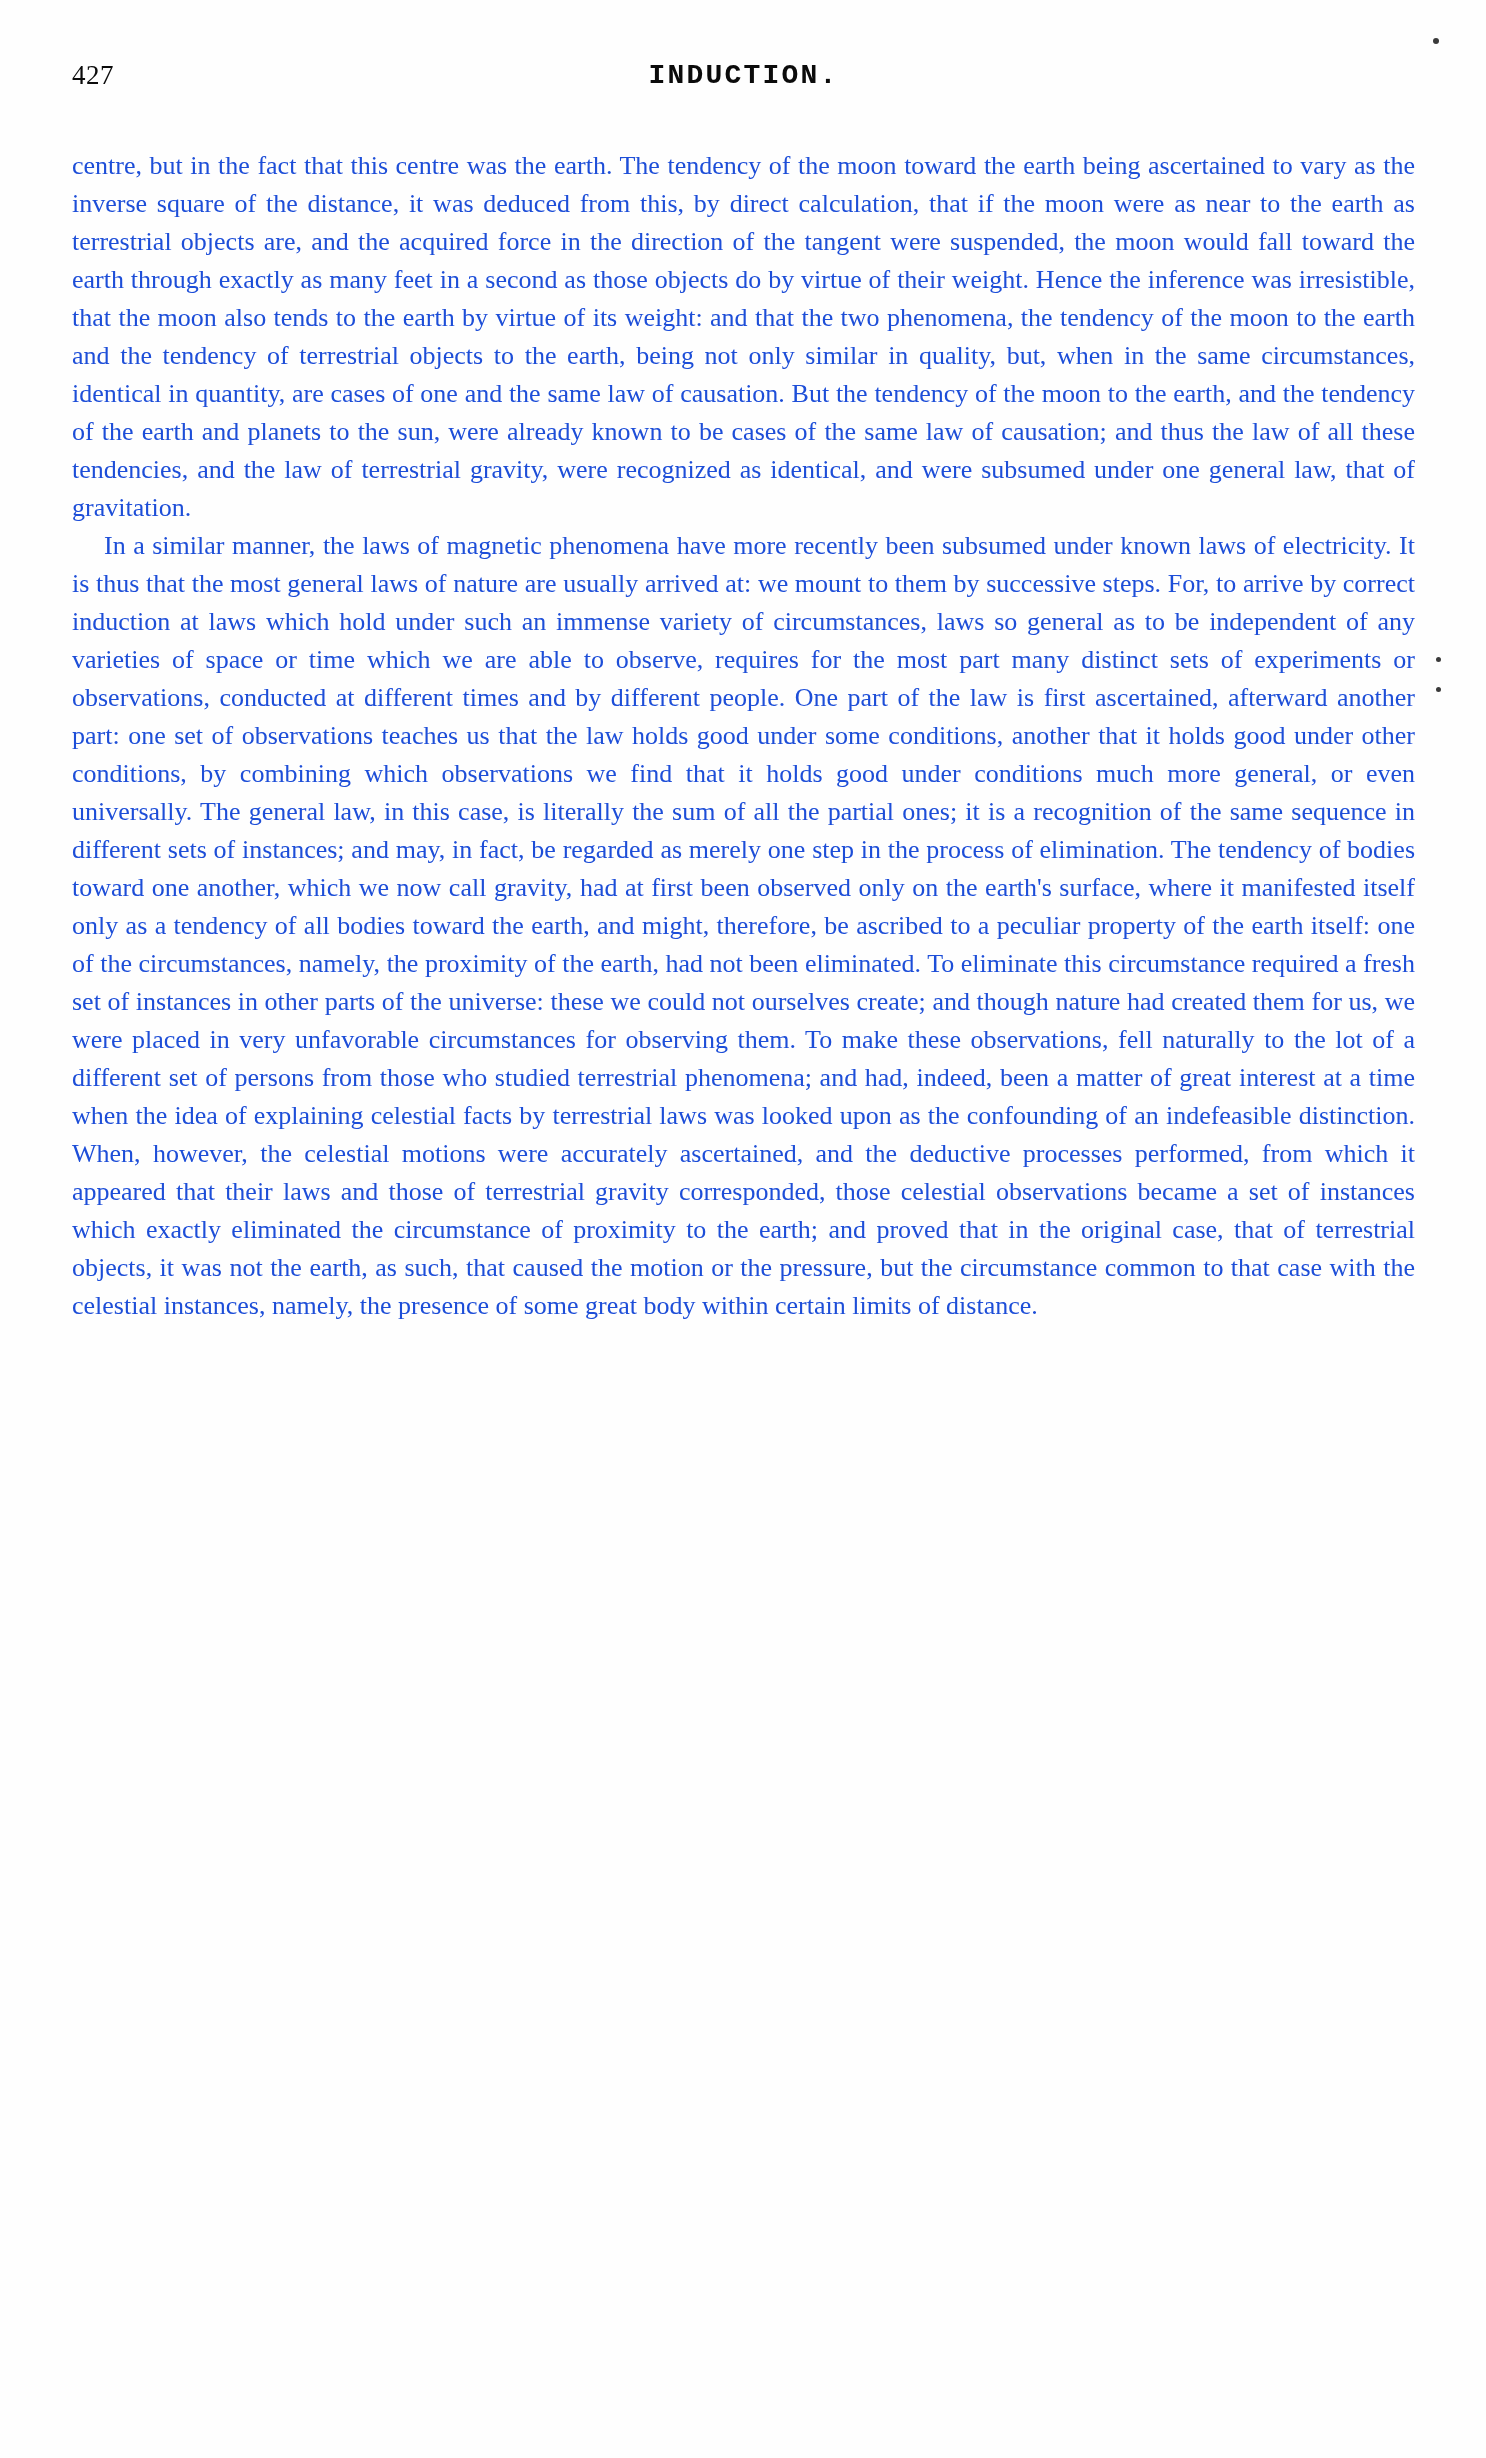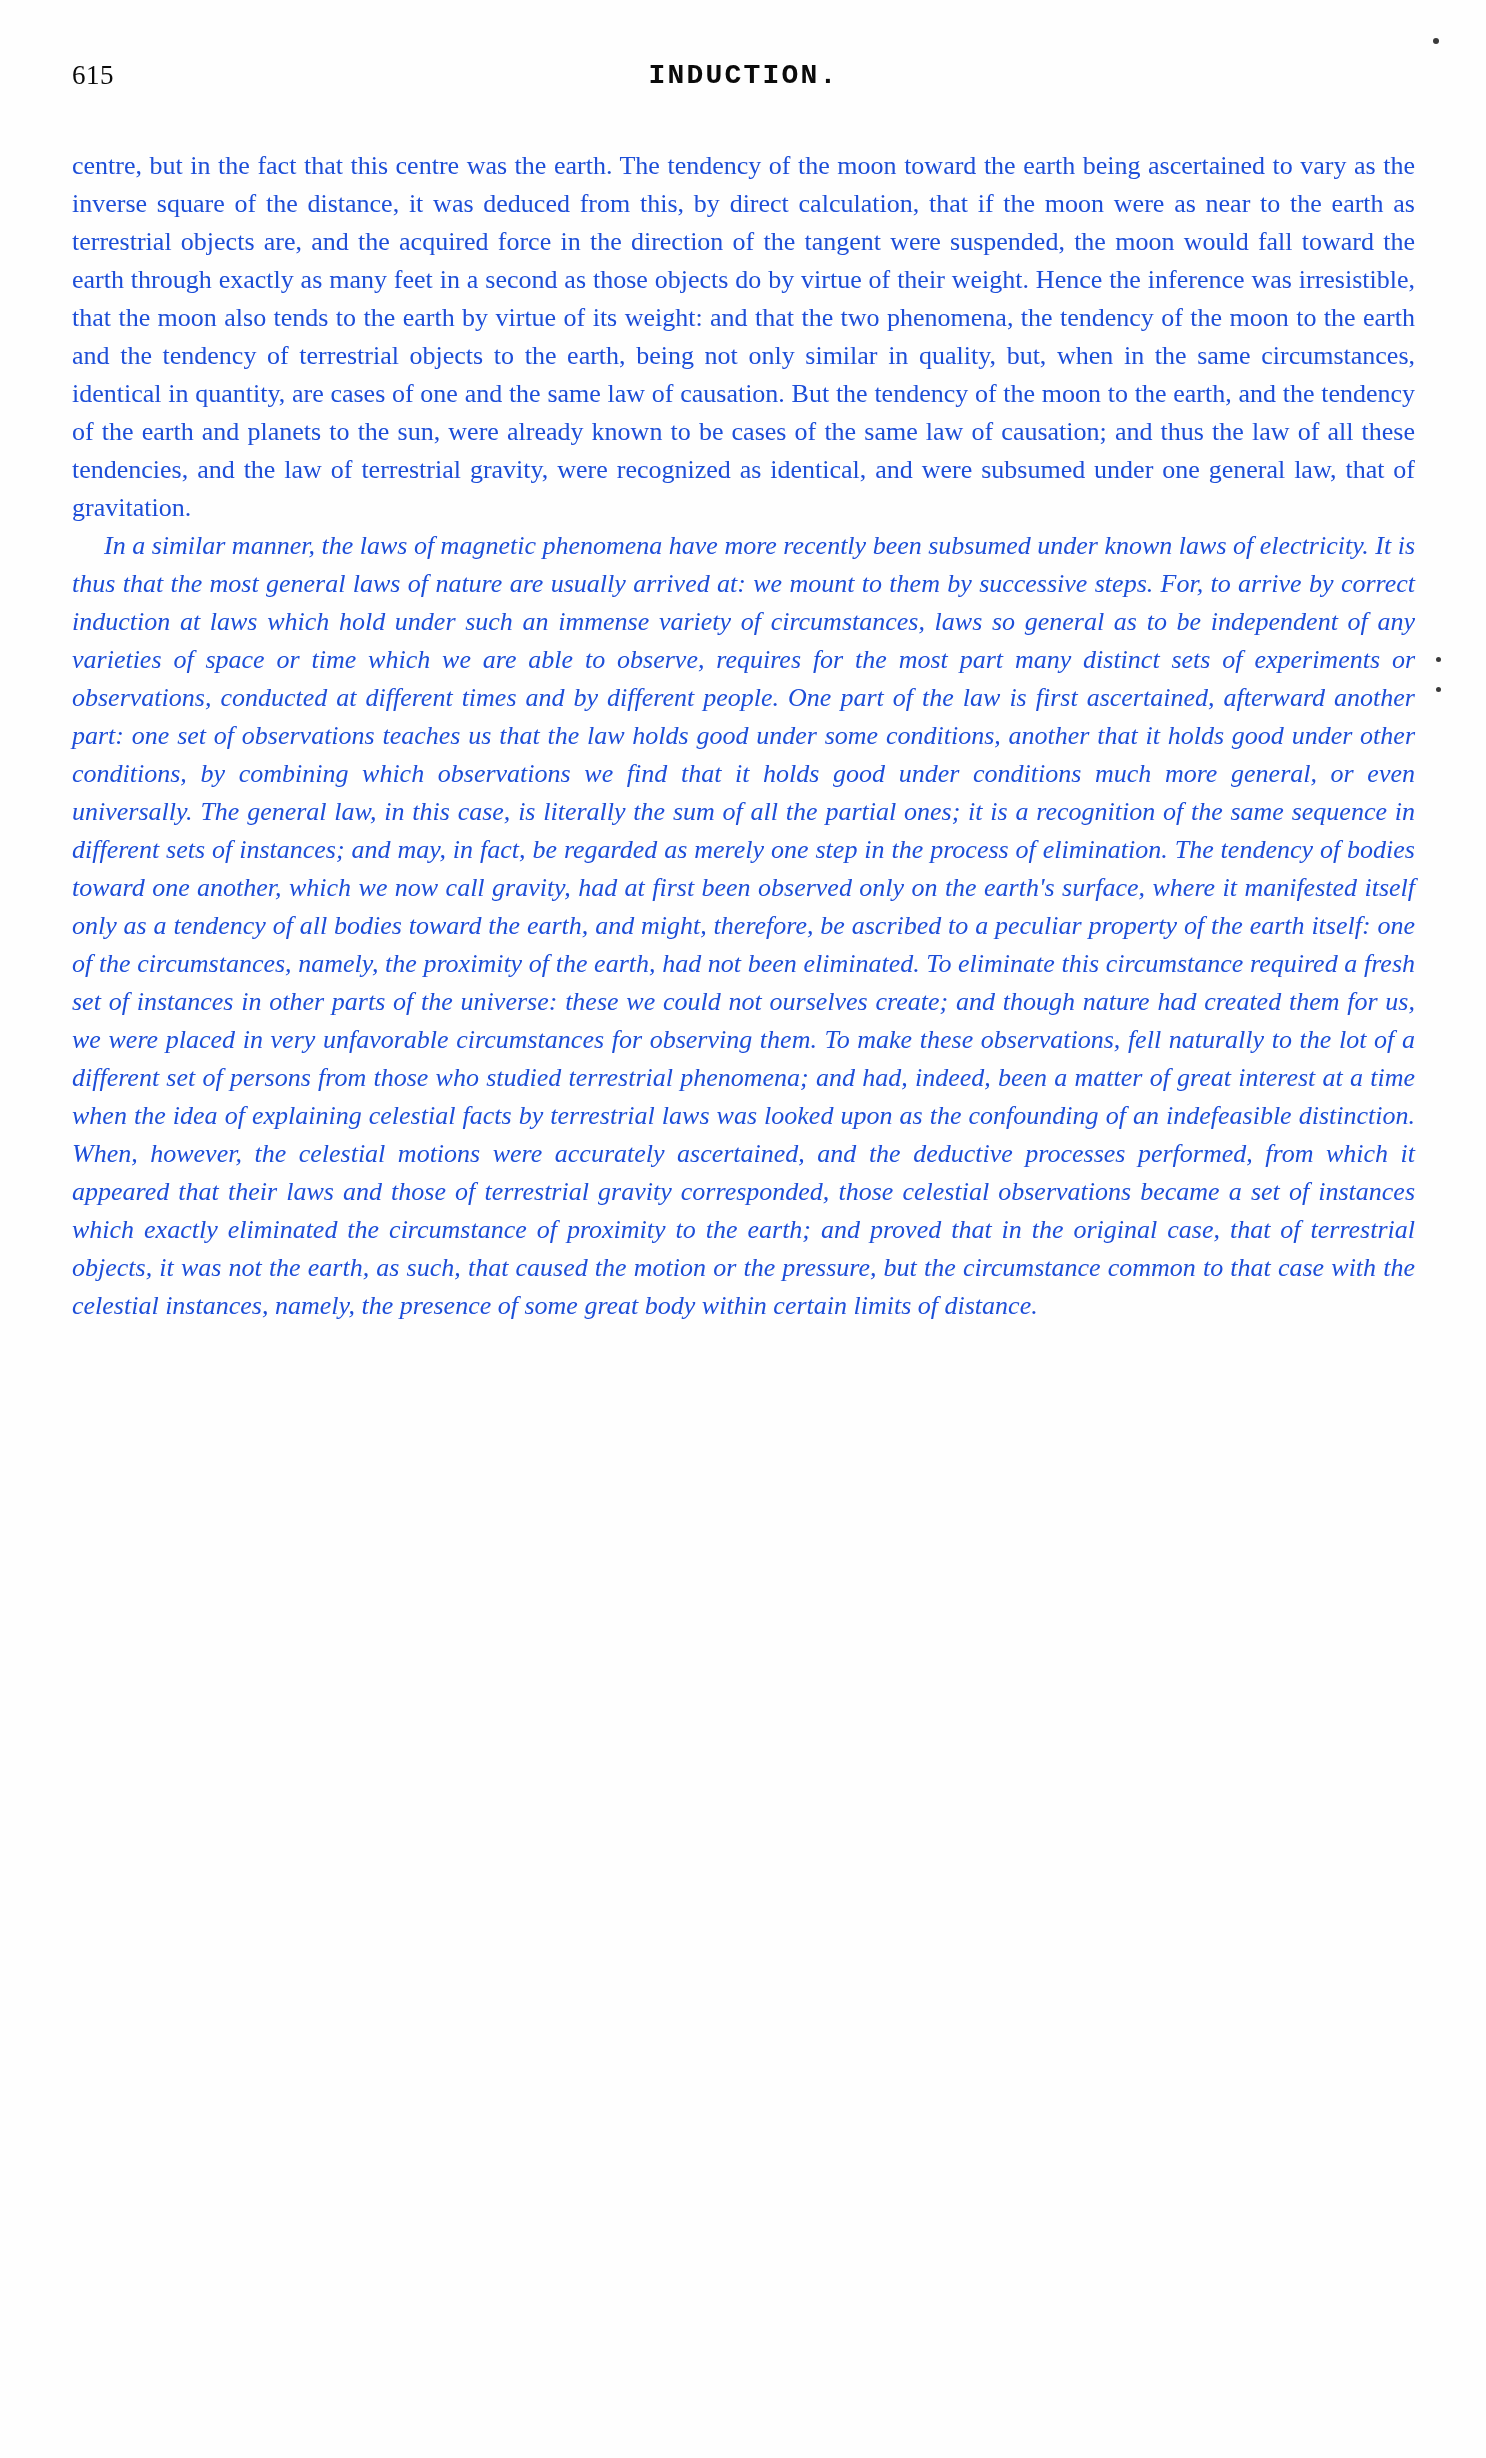--- a/index.html
+++ b/index.html
@@ -60,38 +60,37 @@
     text-justify: inter-word;
     font-family: "Liberation Serif", serif;
     color: #1d4ed8;
   }
   .body-text p {
     margin: 0;
     text-indent: 0;
   }
   .body-text p.indent {
     text-indent: 32px;
-    font-style: italic;
   }
   .marginal-dot {
     position: absolute;
     background: #3a3a3a;
     border-radius: 50%;
   }
   .dot-a { left: 1433px; top: 38px; width: 6px; height: 6px; }
   .dot-b { left: 1436px; top: 657px; width: 5px; height: 5px; }
   .dot-c { left: 1436px; top: 687px; width: 5px; height: 5px; }
 </style>
 </head>
 <body>
 
 <div class="page">
 
   <div class="header">
-    <div class="folio">615</div>
+    <div class="folio">427</div>
     <div class="running-head">INDUCTION.</div>
   </div>
 
   <div class="body-text">
     <p>centre, but in the fact that this centre was the earth.   The tendency of the moon toward the earth being ascertained to vary as the inverse square of the distance, it was deduced from this, by direct calculation, that if the moon were as near to the earth as terrestrial objects are, and the acquired force in the direction of the tangent were suspended, the moon would fall toward the earth through exactly as many feet in a second as those objects do by virtue of their weight.   Hence the inference was irresistible, that the moon also tends to the earth by virtue of its weight: and that the two phenomena, the tendency of the moon to the earth and the tendency of terrestrial objects to the earth, being not only similar in quality, but, when in the same circumstances, identical in quantity, are cases of one and the same law of causation.   But the tendency of the moon to the earth, and the tendency of the earth and planets to the sun, were already known to be cases of the same law of causation; and thus the law of all these tendencies, and the law of terrestrial gravity, were recognized as identical, and were subsumed under one general law, that of gravitation.</p>
     <p class="indent">In a similar manner, the laws of magnetic phenomena have more recently been subsumed under known laws of electricity.   It is thus that the most general laws of nature are usually arrived at: we mount to them by successive steps.   For, to arrive by correct induction at laws which hold under such an immense variety of circumstances, laws so general as to be independent of any varieties of space or time which we are able to observe, requires for the most part many distinct sets of experiments or observations, conducted at different times and by different people.   One part of the law is first ascertained, afterward another part: one set of observations teaches us that the law holds good under some conditions, another that it holds good under other conditions, by combining which observations we find that it holds good under conditions much more general, or even universally.   The general law, in this case, is literally the sum of all the partial ones; it is a recognition of the same sequence in different sets of instances; and may, in fact, be regarded as merely one step in the process of elimination.   The tendency of bodies toward one another, which we now call gravity, had at first been observed only on the earth's surface, where it manifested itself only as a tendency of all bodies toward the earth, and might, therefore, be ascribed to a peculiar property of the earth itself: one of the circumstances, namely, the proximity of the earth, had not been eliminated.   To eliminate this circumstance required a fresh set of instances in other parts of the universe: these we could not ourselves create; and though nature had created them for us, we were placed in very unfavorable circumstances for observing them.   To make these observations, fell naturally to the lot of a different set of persons from those who studied terrestrial phenomena; and had, indeed, been a matter of great interest at a time when the idea of explaining celestial facts by terrestrial laws was looked upon as the confounding of an indefeasible distinction.   When, however, the celestial motions were accurately ascertained, and the deductive processes performed, from which it appeared that their laws and those of terrestrial gravity corresponded, those celestial observations became a set of instances which exactly eliminated the circumstance of proximity to the earth; and proved that in the original case, that of terrestrial objects, it was not the earth, as such, that caused the motion or the pressure, but the circumstance common to that case with the celestial instances, namely, the presence of some great body within certain limits of distance.</p>
   </div>
 
   <span class="marginal-dot dot-a"></span>
   <span class="marginal-dot dot-b"></span>

